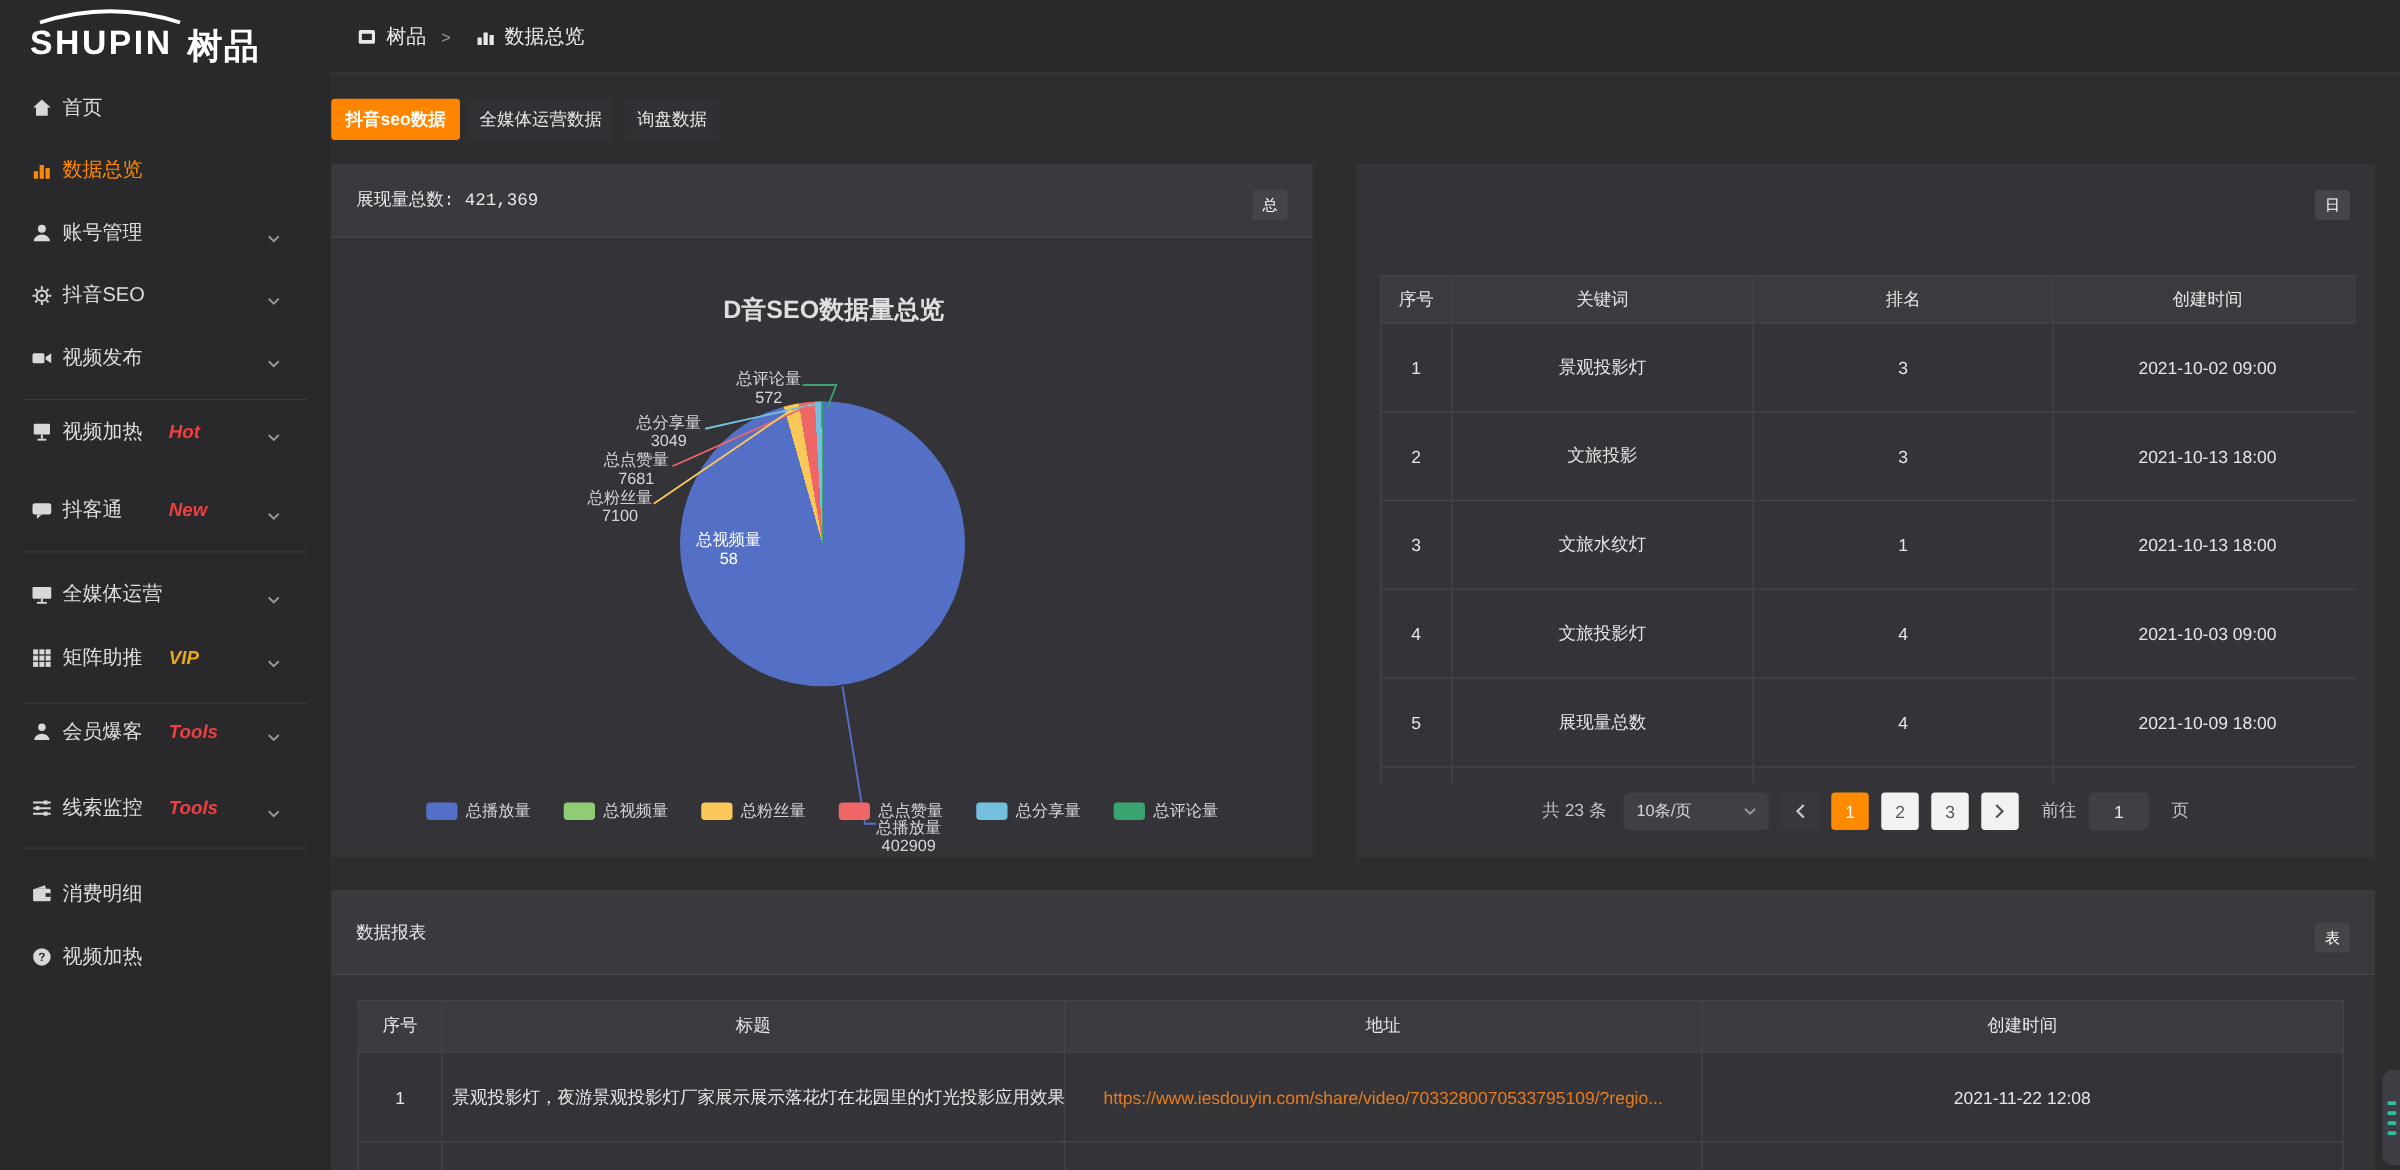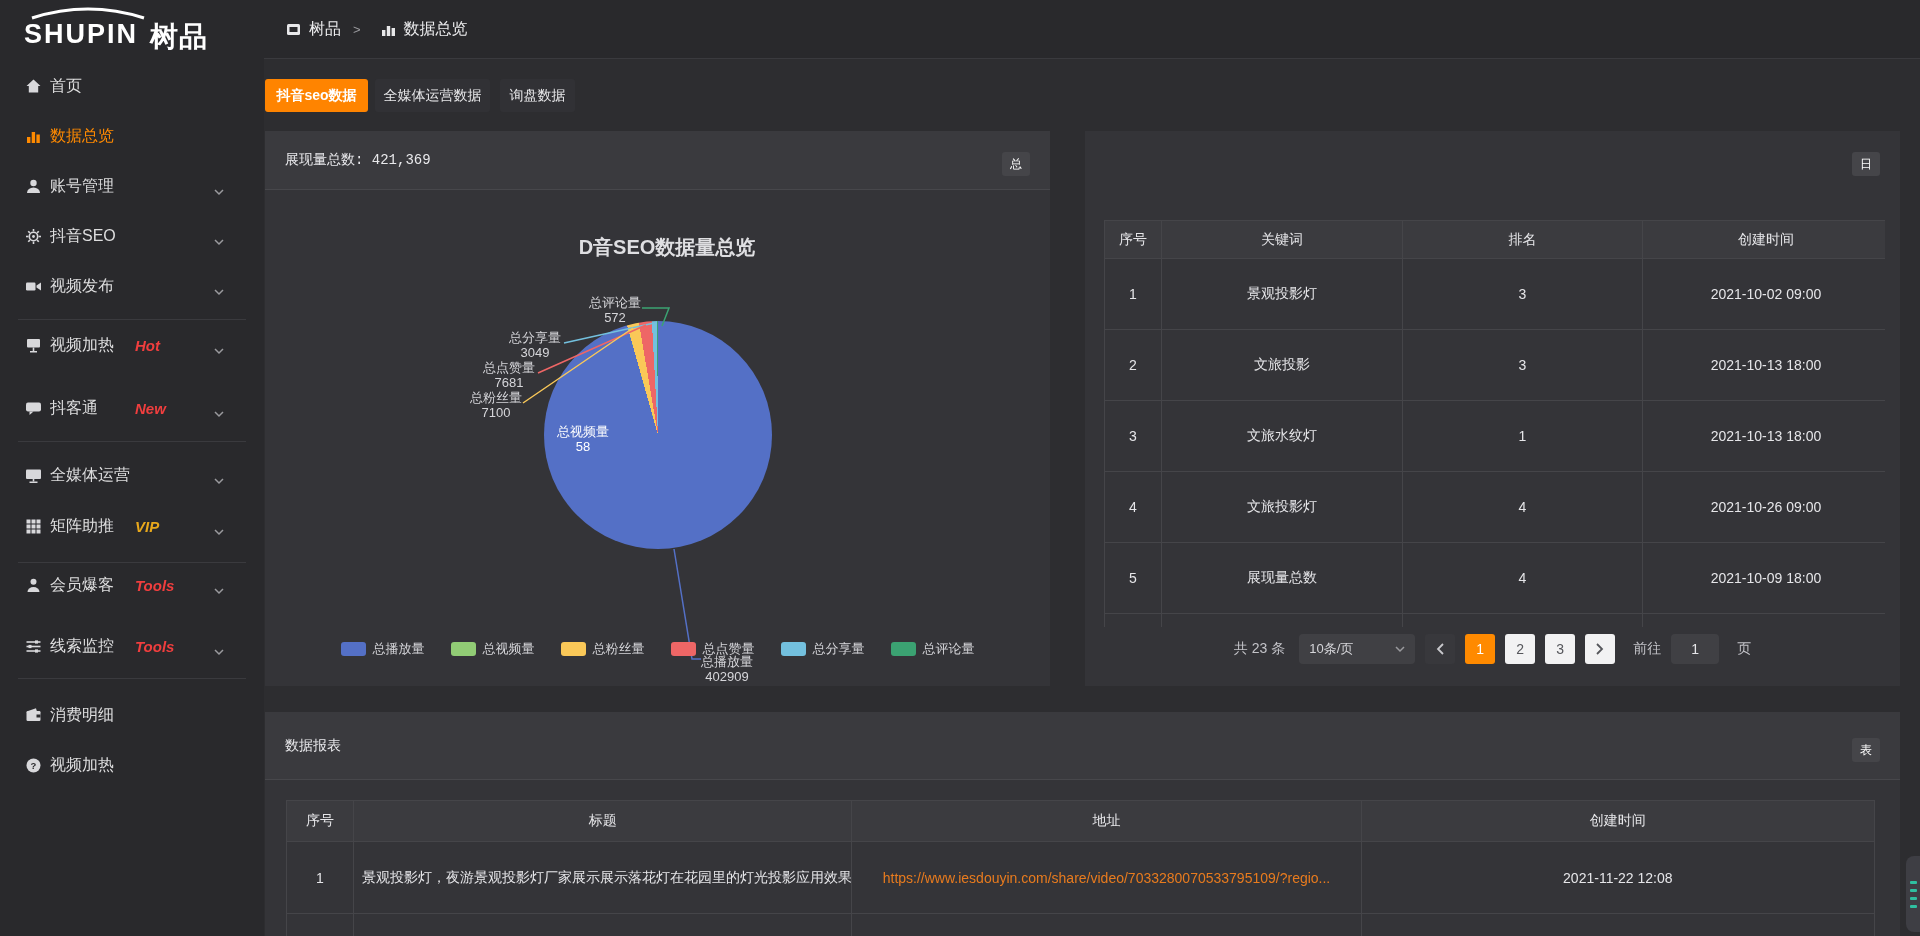--- a/index.html
+++ b/index.html
@@ -417,21 +417,21 @@
             <tr style="height:71px;">
               <td>3</td>
               <td>文旅水纹灯</td>
               <td>1</td>
               <td>2021-10-13 18:00</td>
             </tr>
             <tr style="height:71px;">
               <td>4</td>
               <td>文旅投影灯</td>
               <td>4</td>
-              <td>2021-10-26 09:00</td>
+              <td>2021-10-03 09:00</td>
             </tr>
             <tr style="height:71px;">
               <td>5</td>
               <td>展现量总数</td>
               <td>4</td>
               <td>2021-10-09 18:00</td>
             </tr>
             <tr style="height:71px;">
               <td></td>
               <td></td>

